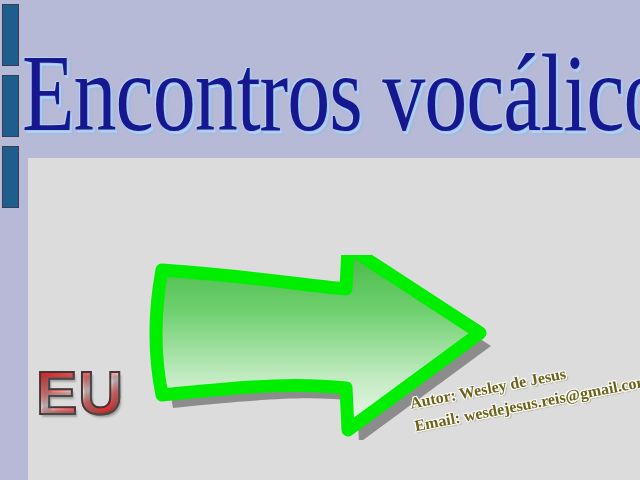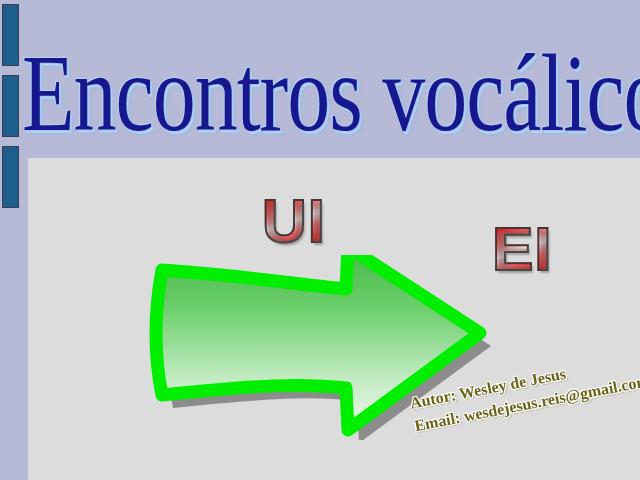--- a/index.html
+++ b/index.html
@@ -157,21 +157,20 @@
       <path d="M22,15 C14,58 14,100 22,140 C120,130 160,128 206,133
                L208,175 L340,78 L208,-8 L206,34
                C160,30 120,22 22,15 Z" transform="translate(11,13)" fill="#8c8c8c"></path>
 
       <path d="M22,15 C14,58 14,100 22,140 C120,130 160,128 206,133
                L208,175 L340,78 L208,-8 L206,34
                C160,30 120,22 22,15 Z" fill="url(#arrowGrad)" stroke="#00ee00" stroke-width="13" stroke-linejoin="round"></path>
     </svg>
   </div>
 
-  <div class="vowel v-ui">UI</div>
-  <div class="vowel v-ei">EI</div>
+  <div class="vowel v-eu">EU</div>
 
   <div class="credit">
     <span class="line">Autor: Wesley de Jesus</span>
     <span class="line">Email: wesdejesus.reis@gmail.com</span>
   </div>
 
 </div>
 
 </body></html>

